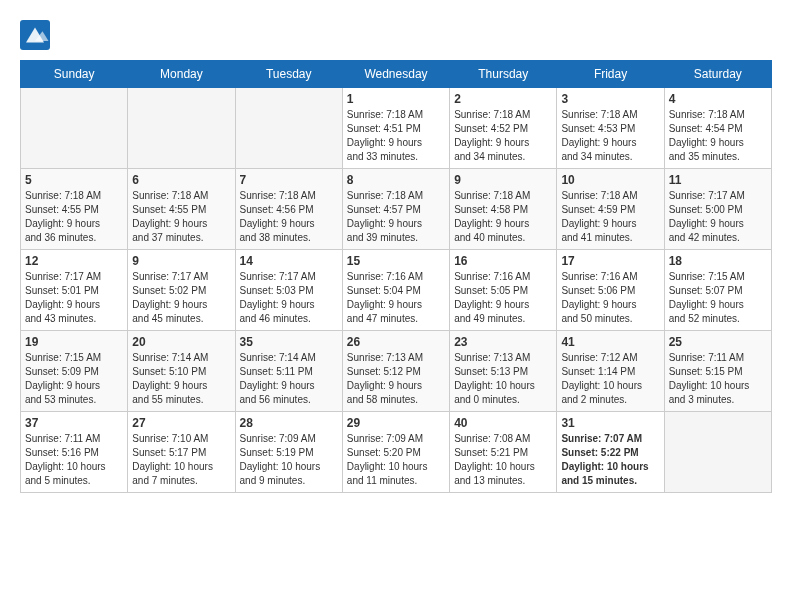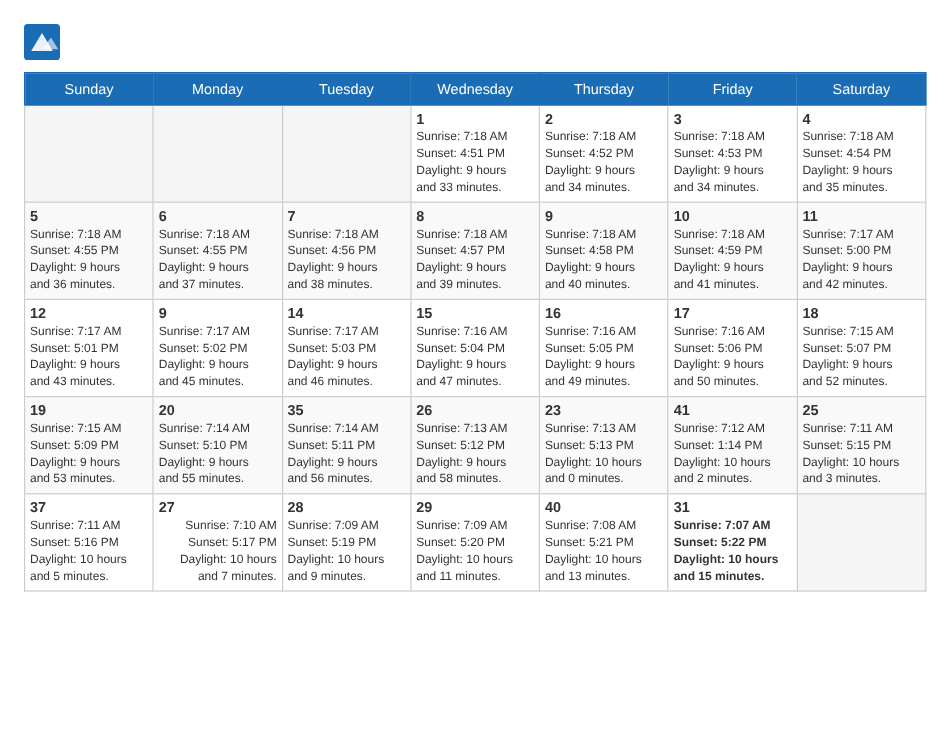--- a/index.html
+++ b/index.html
@@ -312,21 +312,21 @@
       <tr>
         <td>
           <div class="day-num">37</div>
           <div class="day-info" style="white-space: pre-line;">Sunrise: 7:11 AM
 Sunset: 5:16 PM
 Daylight: 10 hours
 and 5 minutes.</div>
         </td>
         <td>
           <div class="day-num">27</div>
-          <div class="day-info" style="white-space: pre-line; text-align: right;">Sunrise: 7:10 AM
+          <div class="day-info" style="white-space: pre-line;">Sunrise: 7:10 AM
 Sunset: 5:17 PM
 Daylight: 10 hours
 and 7 minutes.</div>
         </td>
         <td>
           <div class="day-num">28</div>
           <div class="day-info" style="white-space: pre-line;">Sunrise: 7:09 AM
 Sunset: 5:19 PM
 Daylight: 10 hours
 and 9 minutes.</div>

